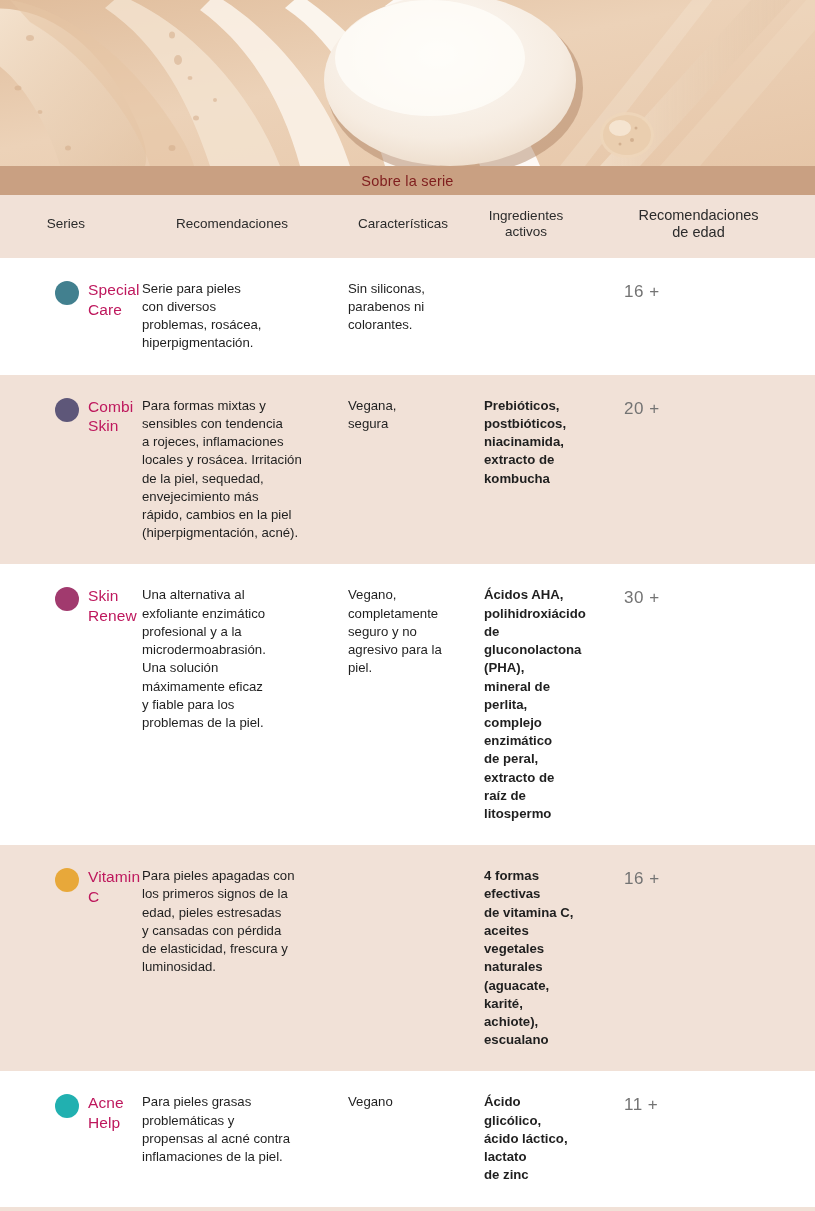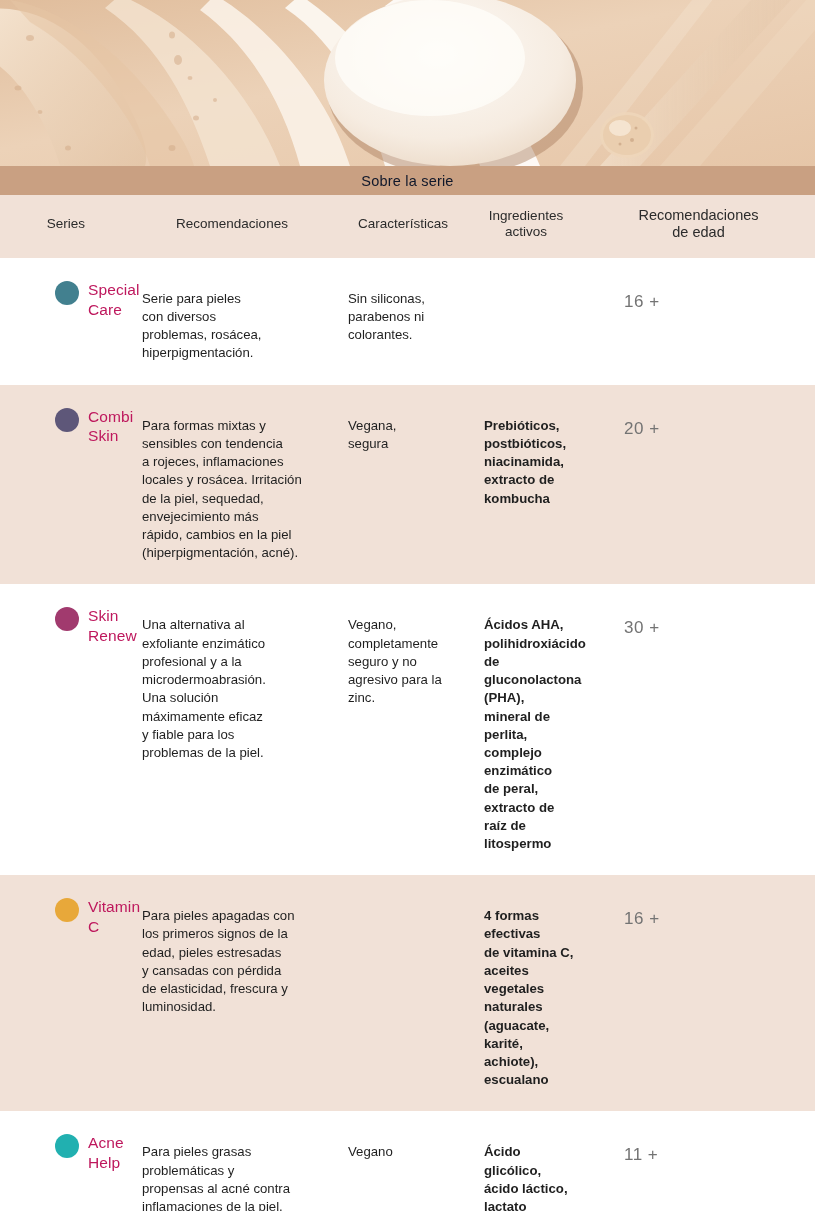--- a/index.html
+++ b/index.html
@@ -35,21 +35,21 @@
   .banner {
     width: 815px;
     height: 29px;
     background: #c9a082;
     display: flex;
     align-items: center;
     justify-content: center;
   }
   .banner-text {
     font-size: 14.5px;
-    color: #0f172a;
+    color: #7f1d1d;
     letter-spacing: .2px;
   }
 
   
   .tbl { width: 815px; border-collapse: collapse; table-layout: fixed; }
   .tbl col.c-series { width: 128px; }
   .tbl col.c-recom  { width: 208px; }
   .tbl col.c-carac  { width: 134px; }
   .tbl col.c-ingr   { width: 112px; }
   .tbl col.c-edad   { width: 233px; }
@@ -70,21 +70,21 @@
   th.h-ingr   { text-align: center; }
   th.h-edad   { text-align: center; font-size: 14.5px; }
 
   tbody tr.row { vertical-align: top; }
   tbody tr.row.alt { background: #f1e1d7; }
   tbody tr.row.plain { background: #ffffff; }
 
   tbody td { padding: 0; vertical-align: top; }
 
   .cell {
-    padding-top: 32px;
+    padding-top: 22px;
     padding-bottom: 22px;
     font-size: 13.2px;
     line-height: 1.38;
     color: #1f1f1f;
     white-space: pre-line;
   }
 
   
   .series-cell {
     display: flex;
@@ -303,21 +303,21 @@
 Una solución
 máximamente eficaz
 y fiable para los
 problemas de la piel.</div>
           </td>
           <td>
             <div class="cell carac">Vegano,
 completamente
 seguro y no
 agresivo para la
-zinc.</div>
+piel.</div>
           </td>
           <td>
             <div class="cell ingr">Ácidos AHA,
 polihidroxiácido de
 gluconolactona (PHA),
 mineral de perlita,
 complejo enzimático
 de peral, extracto de
 raíz de litospermo</div>
           </td>

